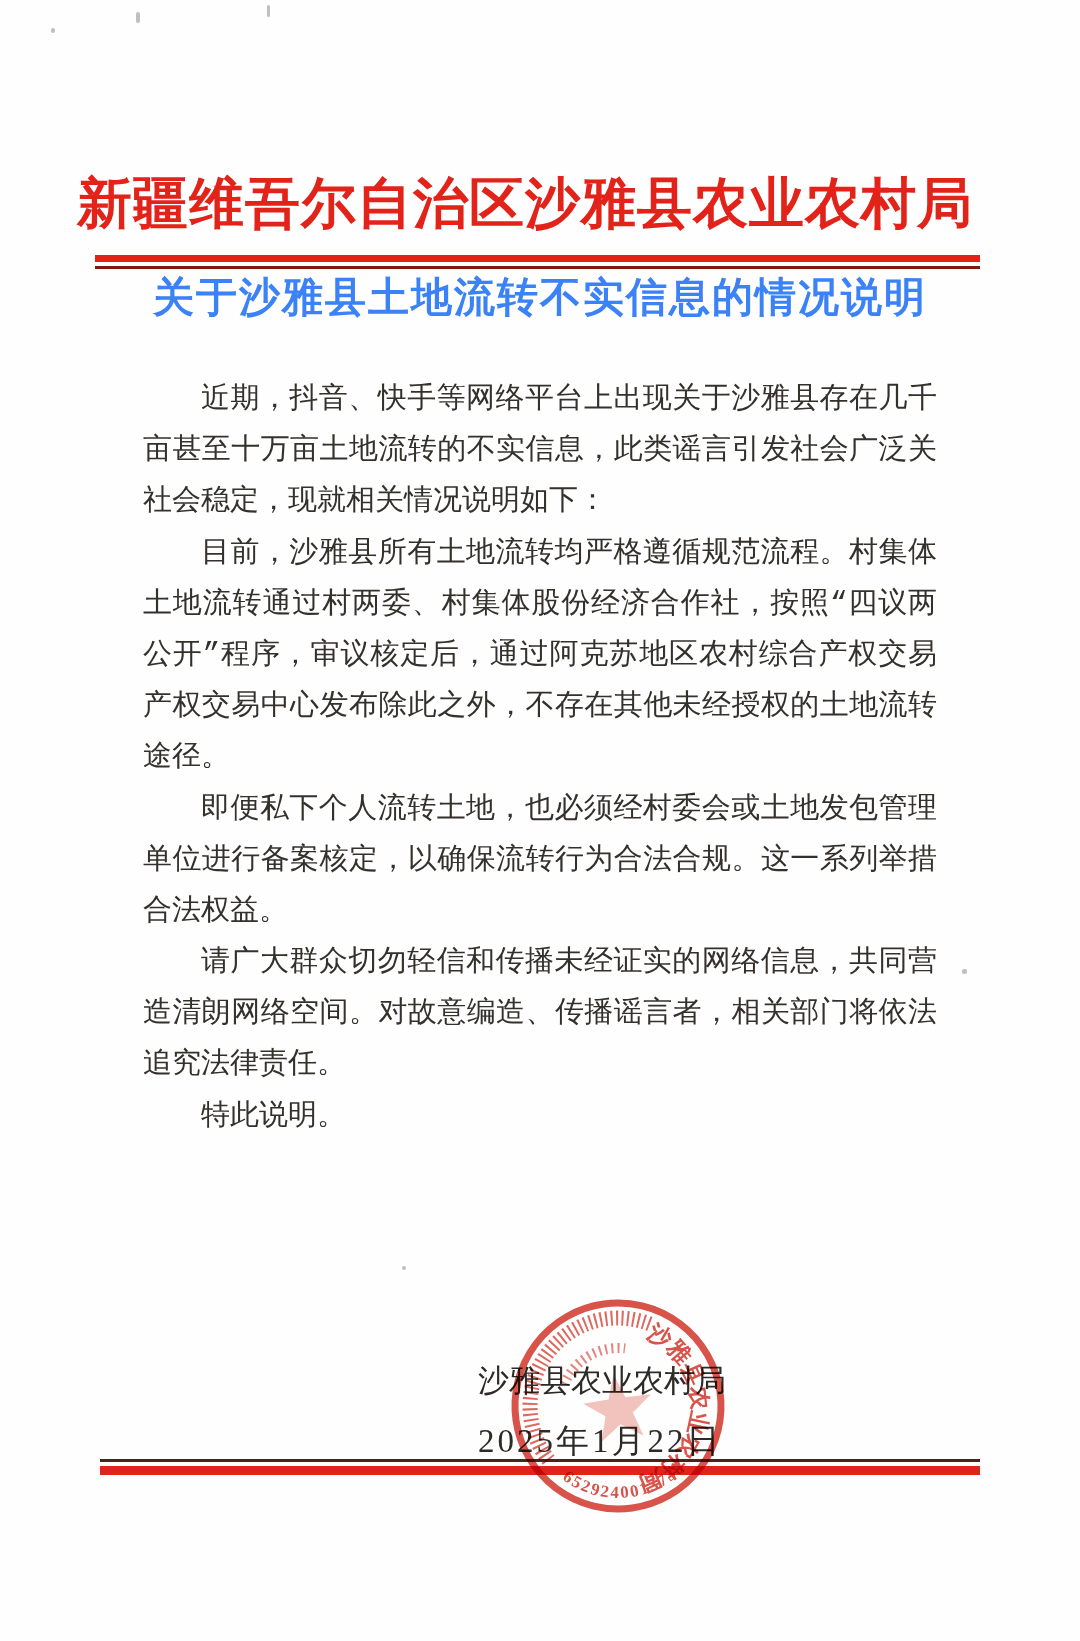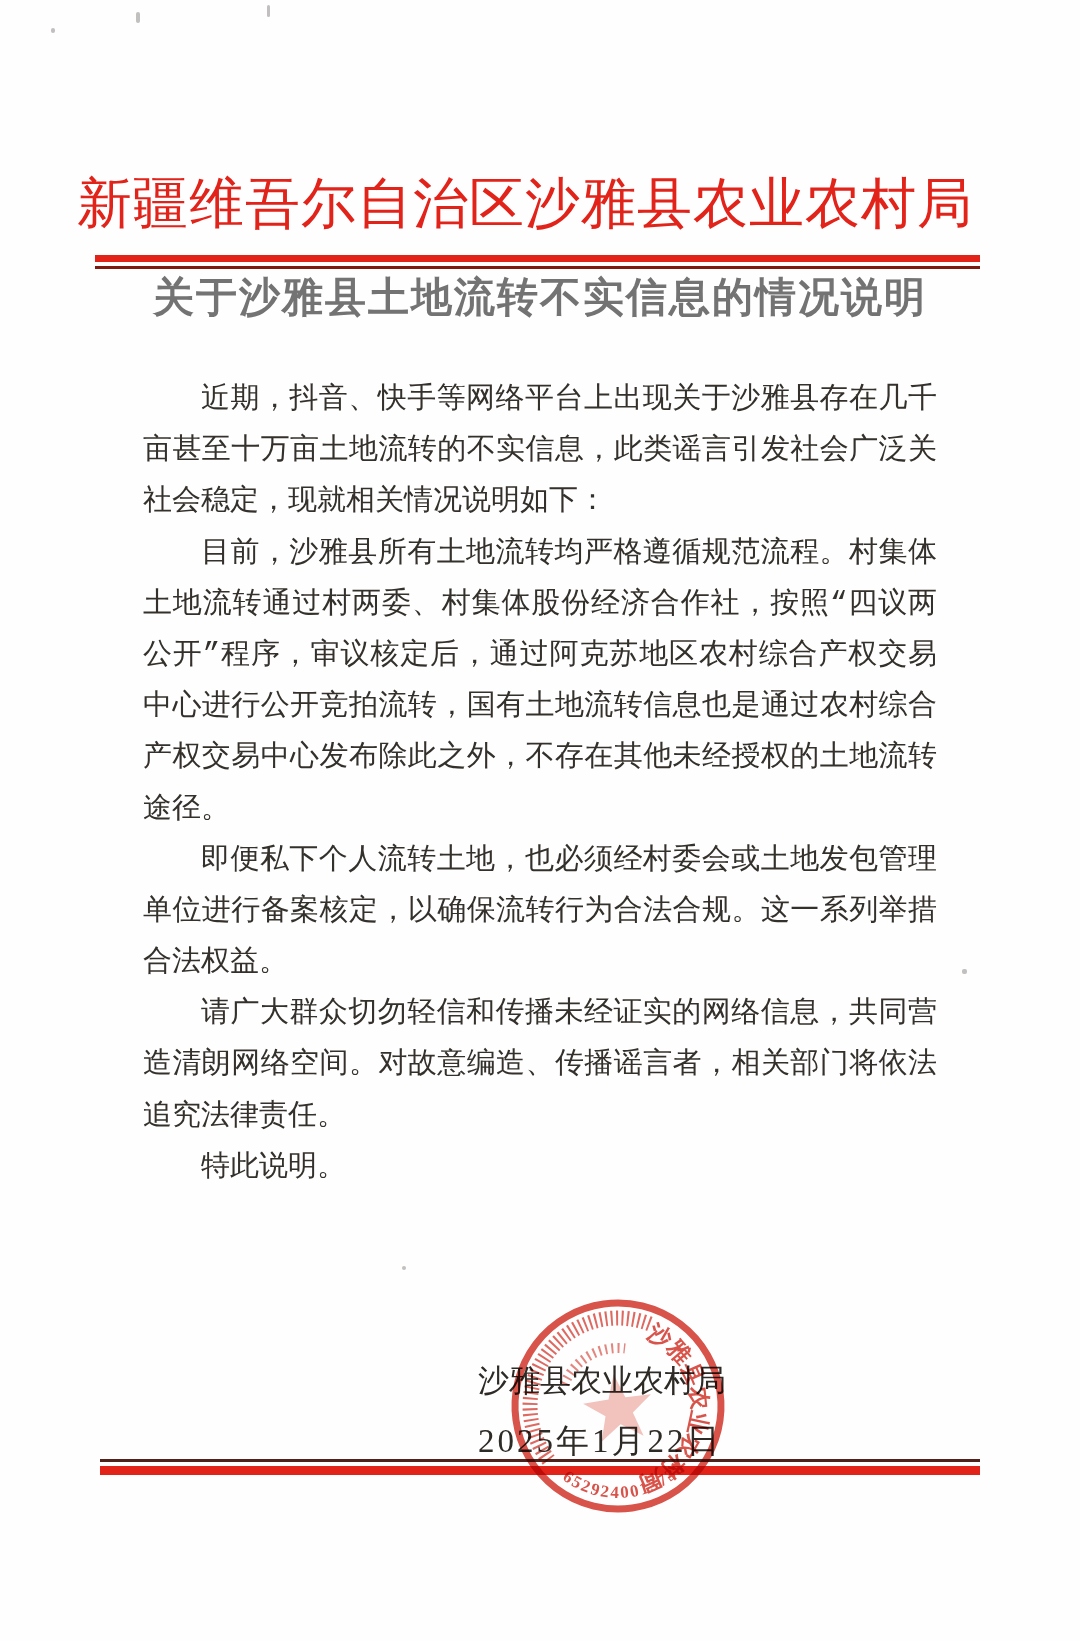--- a/index.html
+++ b/index.html
@@ -7,32 +7,32 @@
     position:relative; width:1080px; height:1641px; margin:0 auto;
     background:#fefefe; overflow:hidden;
     font-family:"Liberation Serif", serif;
   }
   
   .speck { position:absolute; background:#8f8d8a; opacity:.55; border-radius:2px; }
 
   .agency-header {
     position:absolute; top:168px; left:0; width:1080px; padding-right:30px;
     box-sizing:border-box; margin:0; text-align:center;
-    font-size:55px; line-height:72px; font-weight:normal; color:#e2231a;
+    font-size:55px; line-height:72px; font-weight:bold; color:#e2231a;
     letter-spacing:1px; white-space:nowrap;
   }
   .rule-top { position:absolute; left:95px; top:255px; width:885px; }
   .rule-top .thick { height:7px; background:#e2231a; }
   .rule-top .gap   { height:4px; }
   .rule-top .thin  { height:3px; background:#7c1a12; }
 
   .doc-title {
     position:absolute; top:272px; left:0; width:1080px; margin:0;
     text-align:center; font-size:41px; line-height:50px; font-weight:bold;
-    color:#737373; letter-spacing:2px; white-space:nowrap;
+    color:#3b82f6; letter-spacing:2px; white-space:nowrap;
   }
 
   .body-text {
     position:absolute; top:374px; left:143px; width:794px;
     color:#34302b; font-size:29px;font-family:Liberation Mono, monospace;
   }
   .bline {
     height:51.2px; line-height:51.2px; white-space:nowrap;
     text-align:left;
   }
@@ -84,21 +84,20 @@
 
   <h2 class="doc-title">关于沙雅县土地流转不实信息的情况说明</h2>
 
   <div class="body-text">
       <div class="bline ind just">近期，抖音、快手等网络平台上出现关于沙雅县存在几千</div>
       <div class="bline just">亩甚至十万亩土地流转的不实信息，此类谣言引发社会广泛关</div>
       <div class="bline">社会稳定，现就相关情况说明如下：</div>
       <div class="bline ind just">目前，沙雅县所有土地流转均严格遵循规范流程。村集体</div>
       <div class="bline just">土地流转通过村两委、村集体股份经济合作社，按照“四议两</div>
       <div class="bline just">公开”程序，审议核定后，通过阿克苏地区农村综合产权交易</div>
-      <div class="bline just">中心进行公开竞拍流转，国有土地流转信息也是通过农村综合</div>
       <div class="bline just">产权交易中心发布除此之外，不存在其他未经授权的土地流转</div>
       <div class="bline">途径。</div>
       <div class="bline ind just">即便私下个人流转土地，也必须经村委会或土地发包管理</div>
       <div class="bline just">单位进行备案核定，以确保流转行为合法合规。这一系列举措</div>
       <div class="bline">合法权益。</div>
       <div class="bline ind just">请广大群众切勿轻信和传播未经证实的网络信息，共同营</div>
       <div class="bline just">造清朗网络空间。对故意编造、传播谣言者，相关部门将依法</div>
       <div class="bline">追究法律责任。</div>
       <div class="bline ind">特此说明。</div>
     </div>

